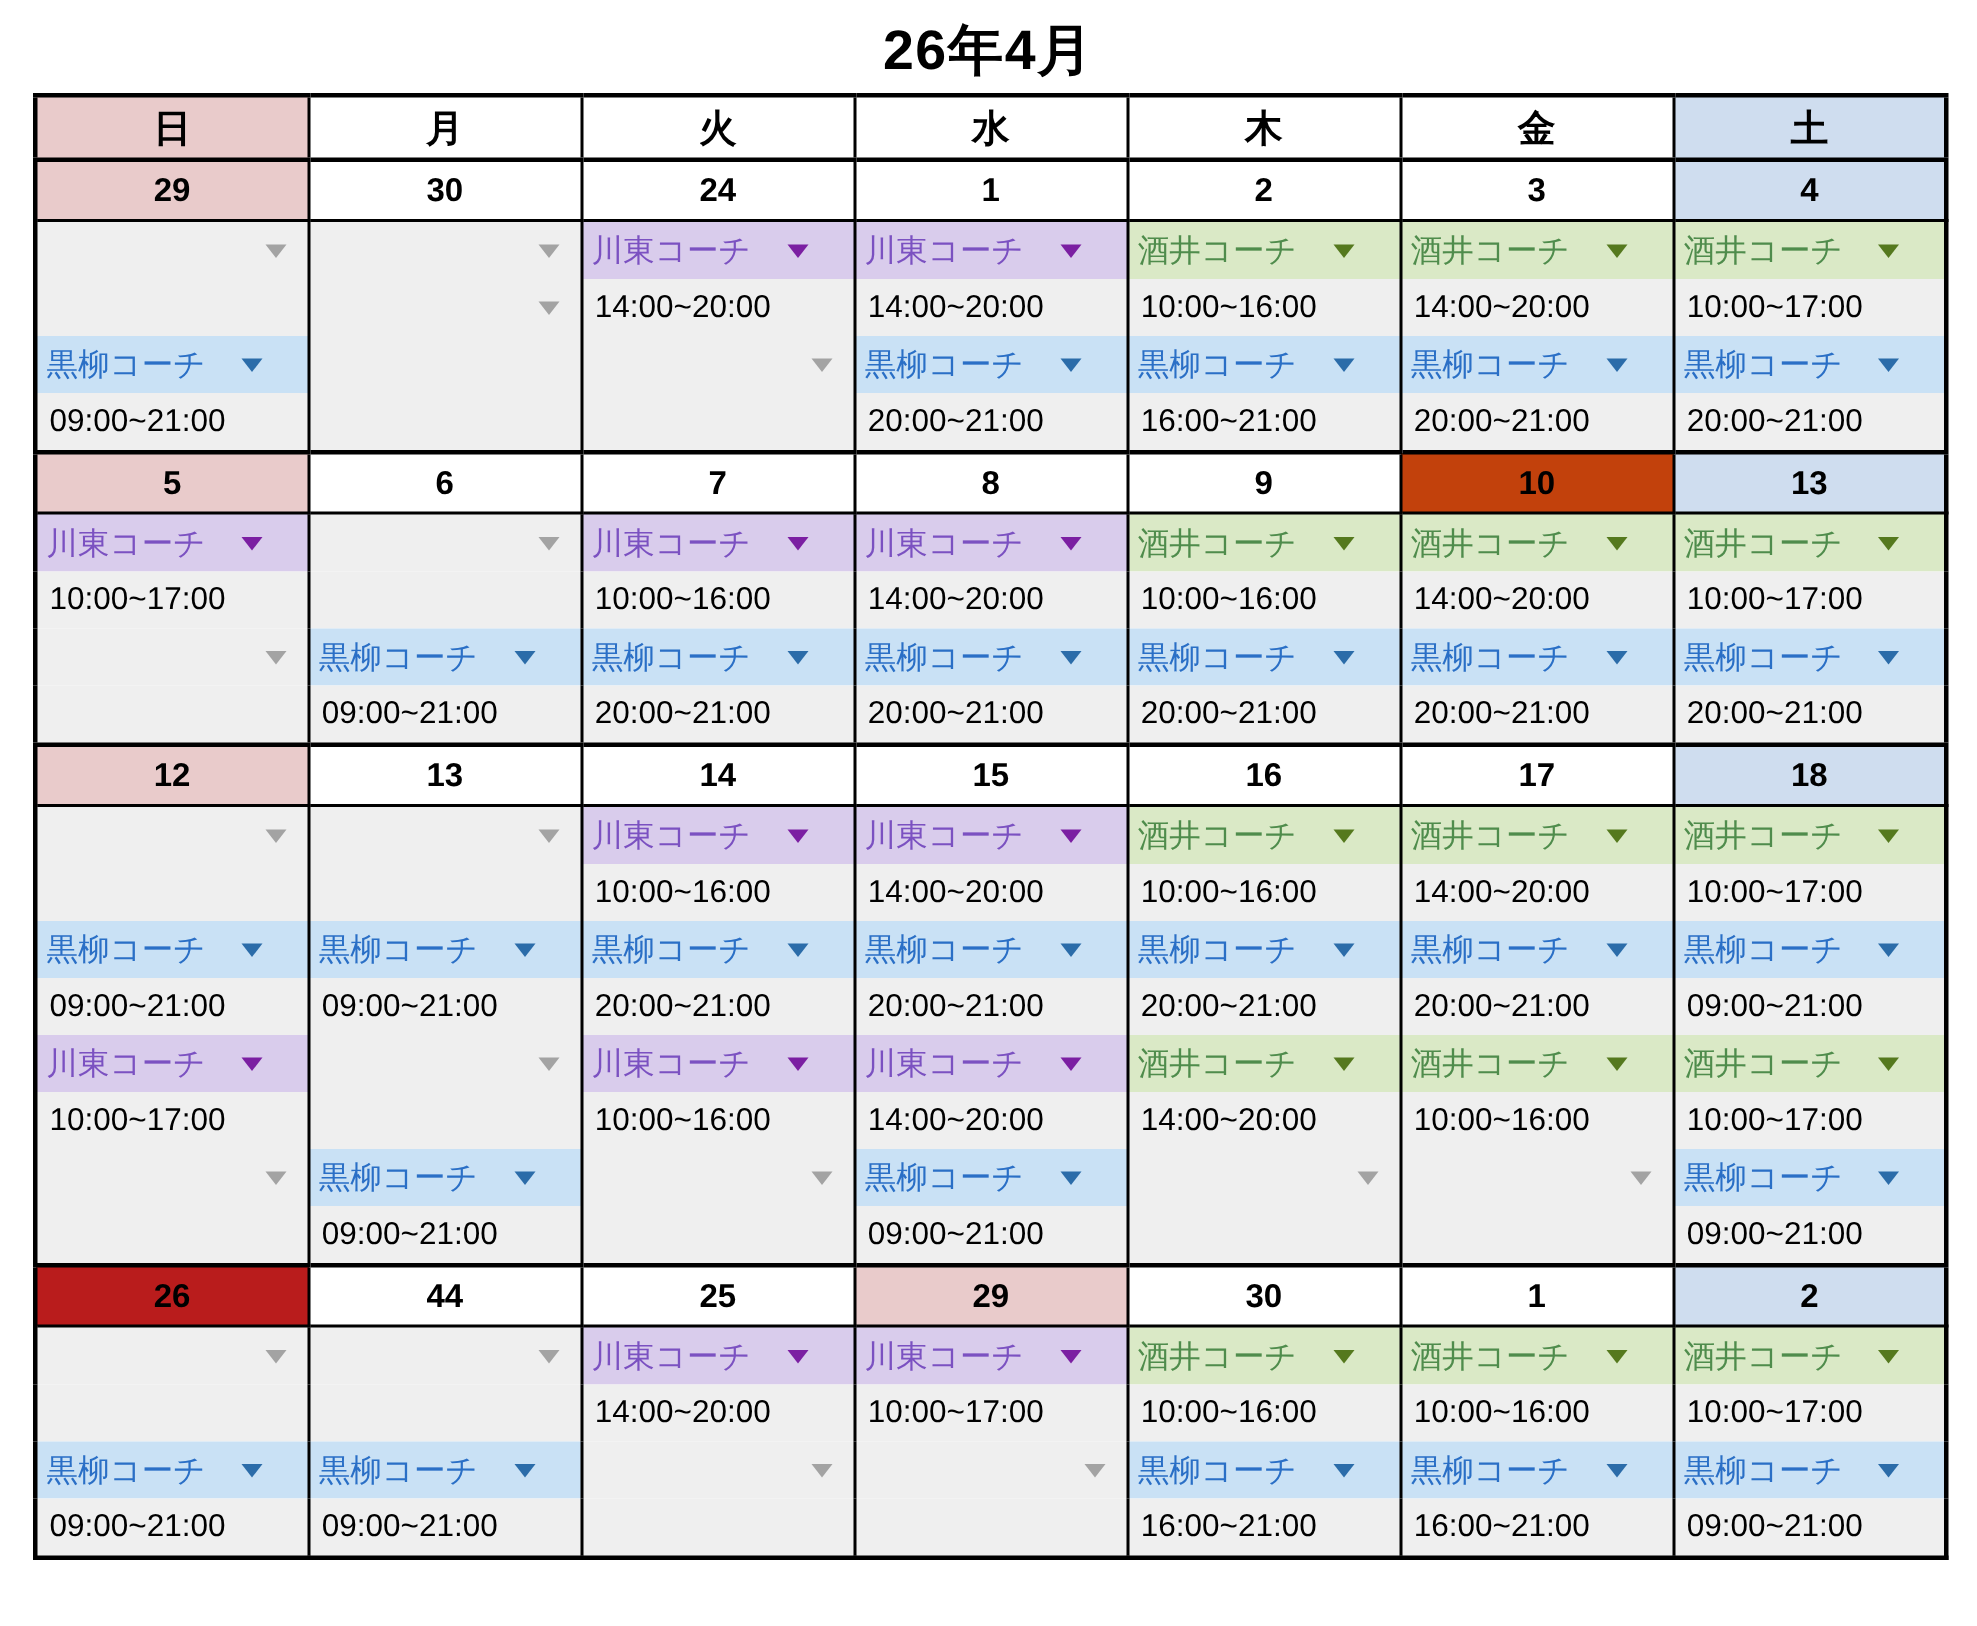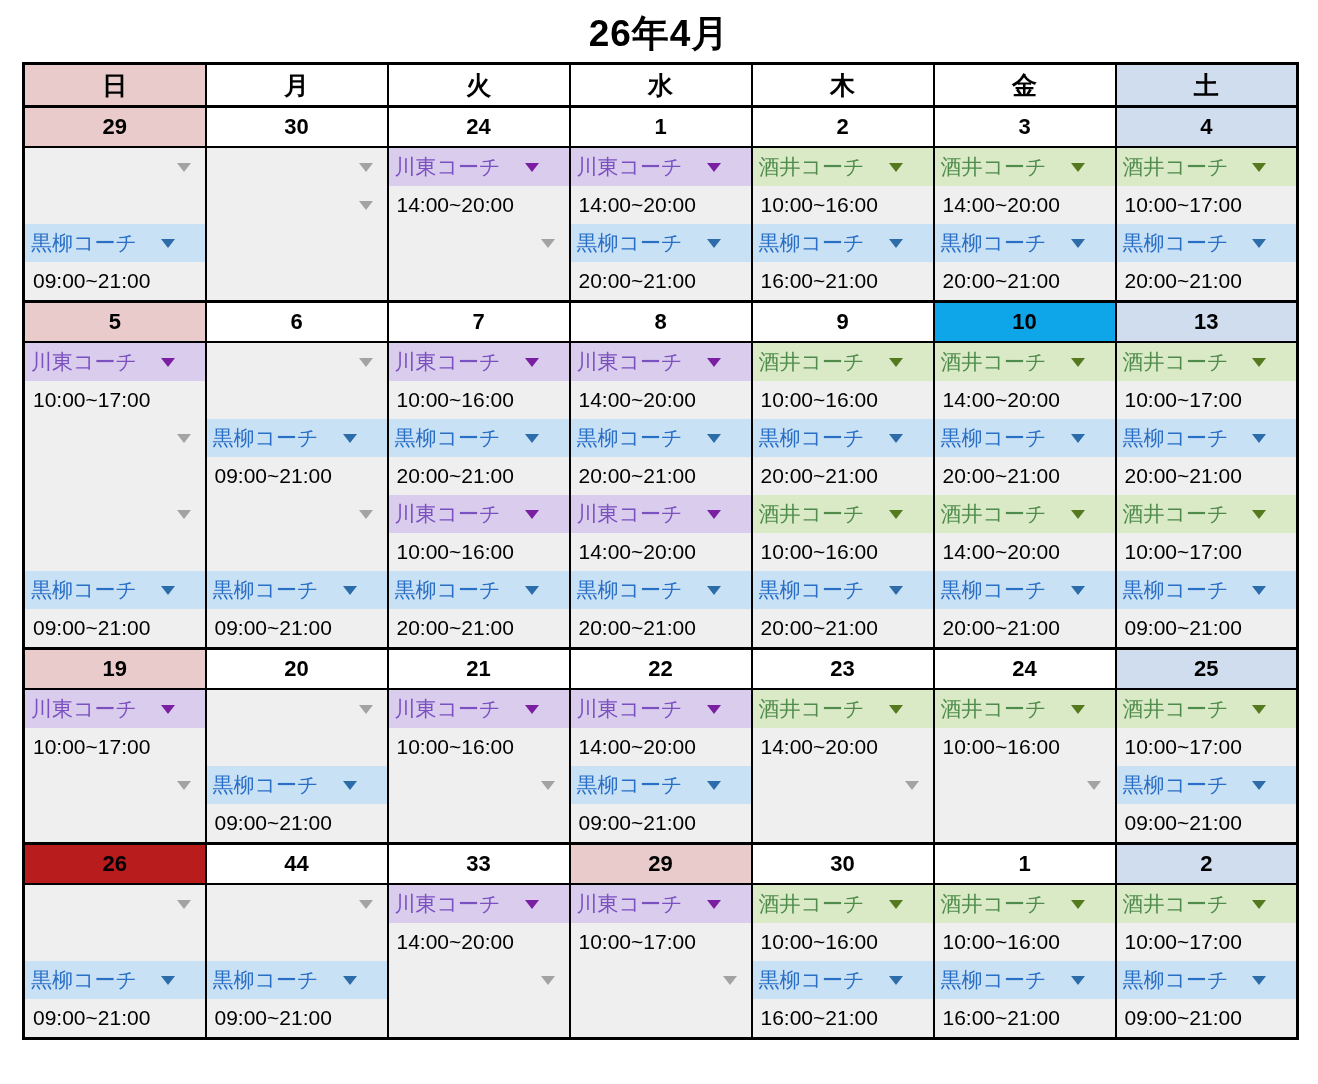--- a/index.html
+++ b/index.html
@@ -231,21 +231,21 @@
             <span class="timetxt">20:00~21:00</span>
           </div>
         </td>
       </tr>
       <tr class="daterow">
         <td style="background: rgb(233, 203, 203);"><span>5</span></td>
         <td style="background: rgb(255, 255, 255);"><span>6</span></td>
         <td style="background: rgb(255, 255, 255);"><span>7</span></td>
         <td style="background: rgb(255, 255, 255);"><span>8</span></td>
         <td style="background: rgb(255, 255, 255);"><span>9</span></td>
-        <td style="background: #0ea5e9;"><span>10</span></td>
+        <td style="background: #c2410c;"><span>10</span></td>
         <td style="background: rgb(207, 221, 239);"><span>13</span></td>
       </tr>
       <tr class="slotrow">
         <td style="background: rgb(217, 204, 236);">
           <div class="cellwrap">
             <span class="lbl" style="color: rgb(123, 81, 193);">川東コーチ</span>
             <span class="tri name-pos" style="border-top-color: rgb(123, 31, 162);"></span>
           </div>
         </td>
         <td style="background: rgb(239, 239, 239);">
@@ -390,20 +390,29 @@
           <div class="cellwrap">
             <span class="timetxt">20:00~21:00</span>
           </div>
         </td>
         <td style="background: rgb(239, 239, 239);">
           <div class="cellwrap">
             <span class="timetxt">20:00~21:00</span>
           </div>
         </td>
       </tr>
+      <tr class="daterow">
+        <td style="background: rgb(233, 203, 203);"><span>12</span></td>
+        <td style="background: rgb(255, 255, 255);"><span>13</span></td>
+        <td style="background: rgb(255, 255, 255);"><span>14</span></td>
+        <td style="background: rgb(255, 255, 255);"><span>15</span></td>
+        <td style="background: rgb(255, 255, 255);"><span>16</span></td>
+        <td style="background: rgb(255, 255, 255);"><span>17</span></td>
+        <td style="background: rgb(207, 221, 239);"><span>18</span></td>
+      </tr>
       <tr class="slotrow">
         <td style="background: rgb(239, 239, 239);">
           <div class="cellwrap">
             <span class="tri empty-pos" style="border-top-color: rgb(163, 163, 163);"></span>
           </div>
         </td>
         <td style="background: rgb(239, 239, 239);">
           <div class="cellwrap">
             <span class="tri empty-pos" style="border-top-color: rgb(163, 163, 163);"></span>
           </div>
@@ -545,29 +554,20 @@
         <td style="background: rgb(239, 239, 239);">
           <div class="cellwrap">
             <span class="timetxt">20:00~21:00</span>
           </div>
         </td>
         <td style="background: rgb(239, 239, 239);">
           <div class="cellwrap">
             <span class="timetxt">09:00~21:00</span>
           </div>
         </td>
-      </tr>
-      <tr class="daterow">
-        <td style="background: rgb(233, 203, 203);"><span>19</span></td>
-        <td style="background: rgb(255, 255, 255);"><span>20</span></td>
-        <td style="background: rgb(255, 255, 255);"><span>21</span></td>
-        <td style="background: rgb(255, 255, 255);"><span>22</span></td>
-        <td style="background: rgb(255, 255, 255);"><span>23</span></td>
-        <td style="background: rgb(255, 255, 255);"><span>24</span></td>
-        <td style="background: rgb(207, 221, 239);"><span>25</span></td>
       </tr>
       <tr class="slotrow">
         <td style="background: rgb(217, 204, 236);">
           <div class="cellwrap">
             <span class="lbl" style="color: rgb(123, 81, 193);">川東コーチ</span>
             <span class="tri name-pos" style="border-top-color: rgb(123, 31, 162);"></span>
           </div>
         </td>
         <td style="background: rgb(239, 239, 239);">
           <div class="cellwrap">
@@ -705,21 +705,21 @@
         </td>
         <td style="background: rgb(239, 239, 239);">
           <div class="cellwrap">
             <span class="timetxt">09:00~21:00</span>
           </div>
         </td>
       </tr>
       <tr class="daterow">
         <td style="background: #b91c1c;"><span>26</span></td>
         <td style="background: rgb(255, 255, 255);"><span>44</span></td>
-        <td style="background: rgb(255, 255, 255);"><span>33</span></td>
+        <td style="background: rgb(255, 255, 255);"><span>25</span></td>
         <td style="background: rgb(233, 203, 203);"><span>29</span></td>
         <td style="background: rgb(255, 255, 255);"><span>30</span></td>
         <td style="background: rgb(255, 255, 255);"><span>1</span></td>
         <td style="background: rgb(207, 221, 239);"><span>2</span></td>
       </tr>
       <tr class="slotrow">
         <td style="background: rgb(239, 239, 239);">
           <div class="cellwrap">
             <span class="tri empty-pos" style="border-top-color: rgb(163, 163, 163);"></span>
           </div>

